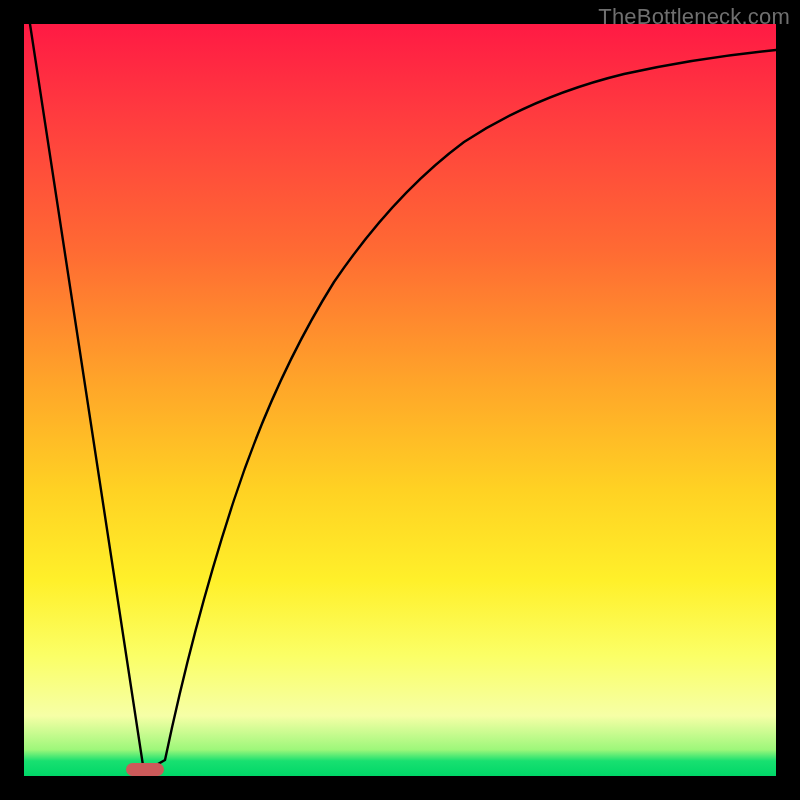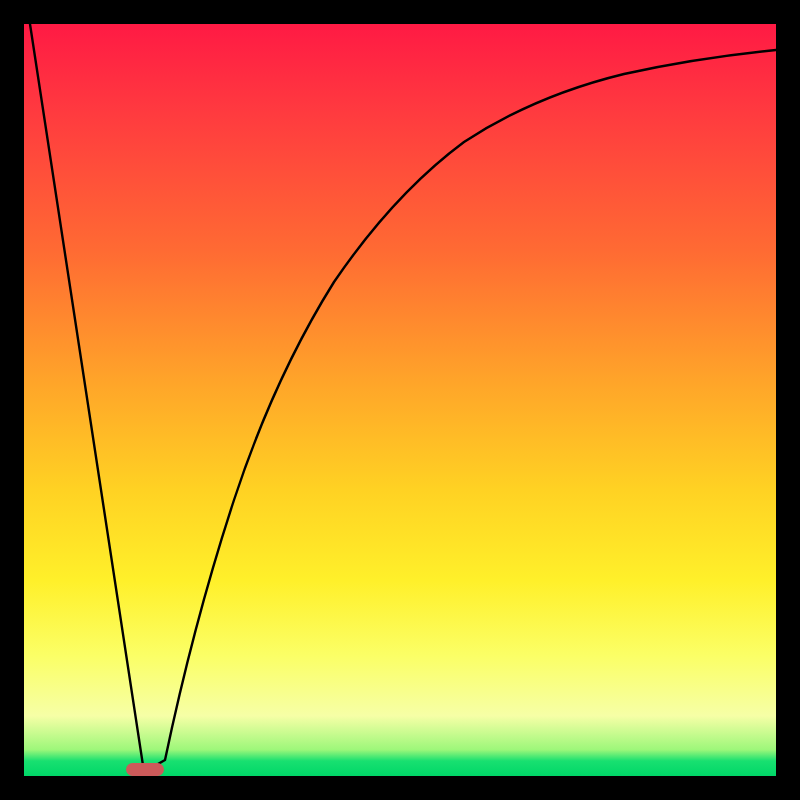--- a/index.html
+++ b/index.html
@@ -71,14 +71,15 @@
   <div class="plot-area">
 
     <svg class="curve" viewBox="0 0 752 752" preserveAspectRatio="none">
       <path fill="none" stroke="#000" stroke-width="2.4" stroke-linejoin="round" stroke-linecap="round" d="M 6 0 L 120 748 L 141 736 Q 170 598 210 476 Q 250 354 310 258 Q 370 170 440 118 Q 510 72 600 50 Q 672 34 752 26"></path>
     </svg>
 
     <div class="marker" style="left:102px;top:739px;width:38px;height:13px;"></div>
 
   </div>
 
+  <div class="watermark">TheBottleneck.com</div>
 
 </div>
 
 </body></html>

